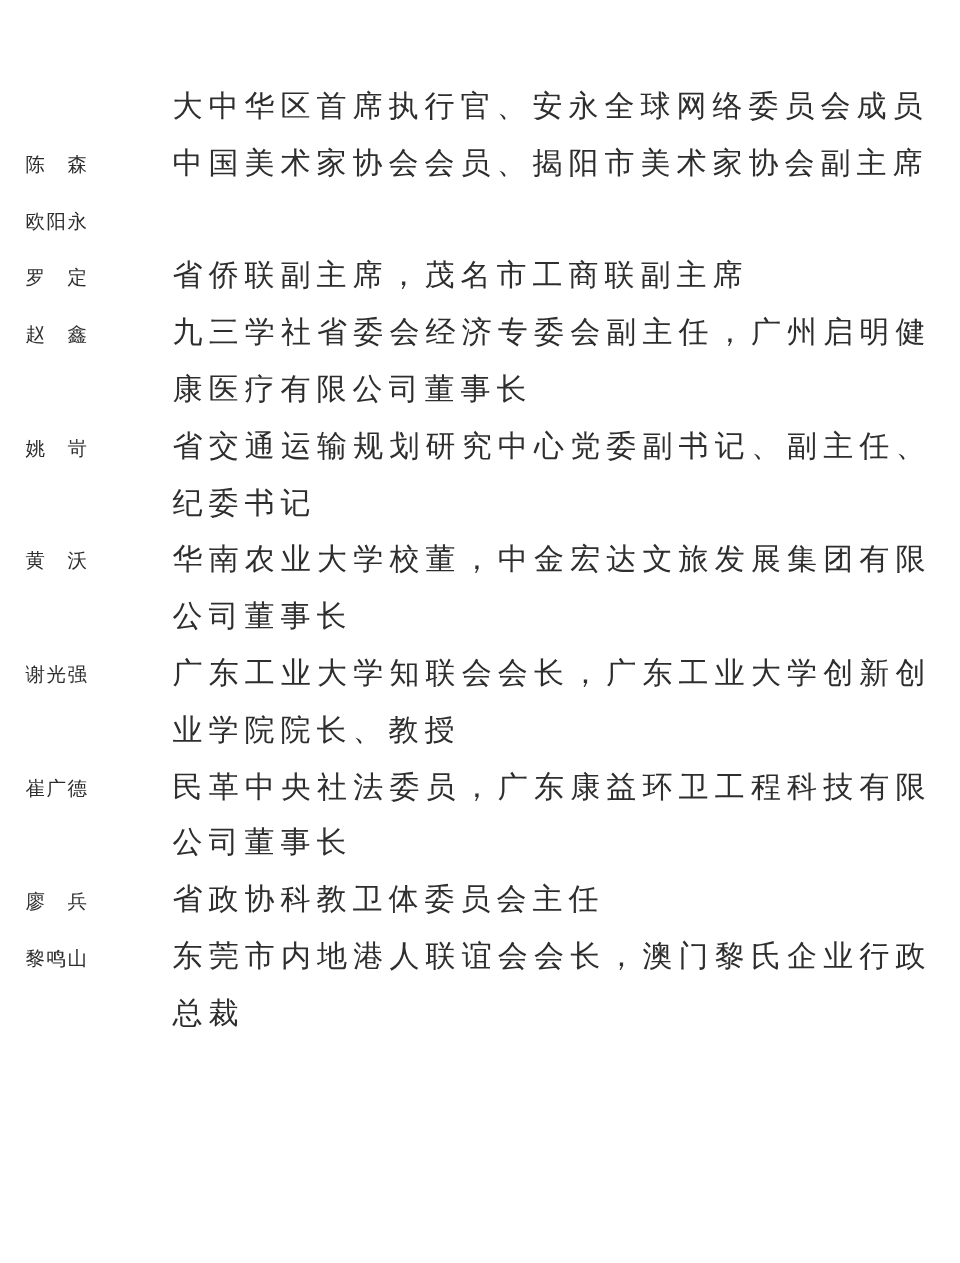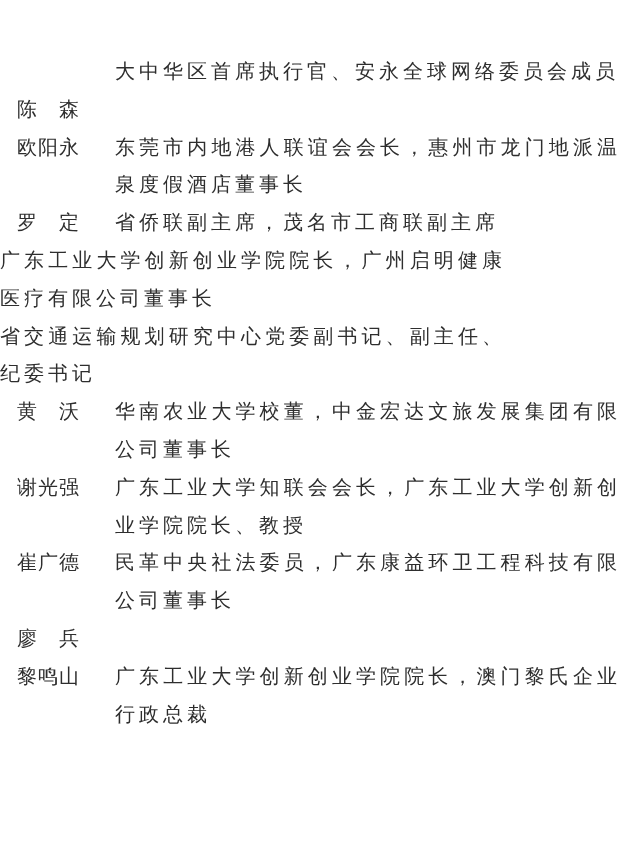--- a/index.html
+++ b/index.html
@@ -23,21 +23,21 @@
   }
   .entry {
     display: flex;
     align-items: flex-start;
   }
   .name {
     box-sizing: border-box;
     width: 115px;
     padding-left: 17px;
     flex: 0 0 115px;
-    font-size: 20px;
+    font-size: 13px;
     line-height: 37.8px;
     letter-spacing: 1px;
     white-space: nowrap;
   }
   .desc {
     box-sizing: content-box;
     width: 506px;
     flex: 0 0 506px;
     font-size: 20px;
     line-height: 37.8px;
@@ -51,37 +51,39 @@
 <body style="background: rgb(255, 255, 255); color: rgb(46, 46, 46);">
 
 <div class="page">
   <div class="entry">
     <div class="name"></div>
     <div class="desc">大中华区首席执行官、安永全球网络委员会成员</div>
   </div>
 
   <div class="entry">
     <div class="name">陈　森</div>
+    <div class="desc">中国美术家协会会员、揭阳市美术家协会副主席</div>
   </div>
 
   <div class="entry">
     <div class="name">欧阳永</div>
-    <div class="desc">东莞市内地港人联谊会会长，惠州市龙门地派温泉度假酒店董事长</div>
   </div>
 
   <div class="entry">
     <div class="name">罗　定</div>
     <div class="desc">省侨联副主席，茂名市工商联副主席</div>
   </div>
 
   <div class="entry">
-    <div class="desc">广东工业大学创新创业学院院长，广州启明健康医疗有限公司董事长</div>
+    <div class="name">赵　鑫</div>
+    <div class="desc">九三学社省委会经济专委会副主任，广州启明健康医疗有限公司董事长</div>
   </div>
 
   <div class="entry">
+    <div class="name">姚　岢</div>
     <div class="desc">省交通运输规划研究中心党委副书记、副主任、纪委书记</div>
   </div>
 
 
   <div class="entry">
     <div class="name">黄　沃</div>
     <div class="desc">华南农业大学校董，中金宏达文旅发展集团有限公司董事长</div>
   </div>
 
   <div class="entry">
@@ -89,19 +91,20 @@
     <div class="desc">广东工业大学知联会会长，广东工业大学创新创业学院院长、教授</div>
   </div>
 
   <div class="entry">
     <div class="name">崔广德</div>
     <div class="desc">民革中央社法委员，广东康益环卫工程科技有限公司董事长</div>
   </div>
 
   <div class="entry">
     <div class="name">廖　兵</div>
+    <div class="desc">省政协科教卫体委员会主任</div>
   </div>
 
   <div class="entry">
     <div class="name">黎鸣山</div>
-    <div class="desc">广东工业大学创新创业学院院长，澳门黎氏企业行政总裁</div>
+    <div class="desc">东莞市内地港人联谊会会长，澳门黎氏企业行政总裁</div>
   </div>
 </div>
 
 </body></html>

